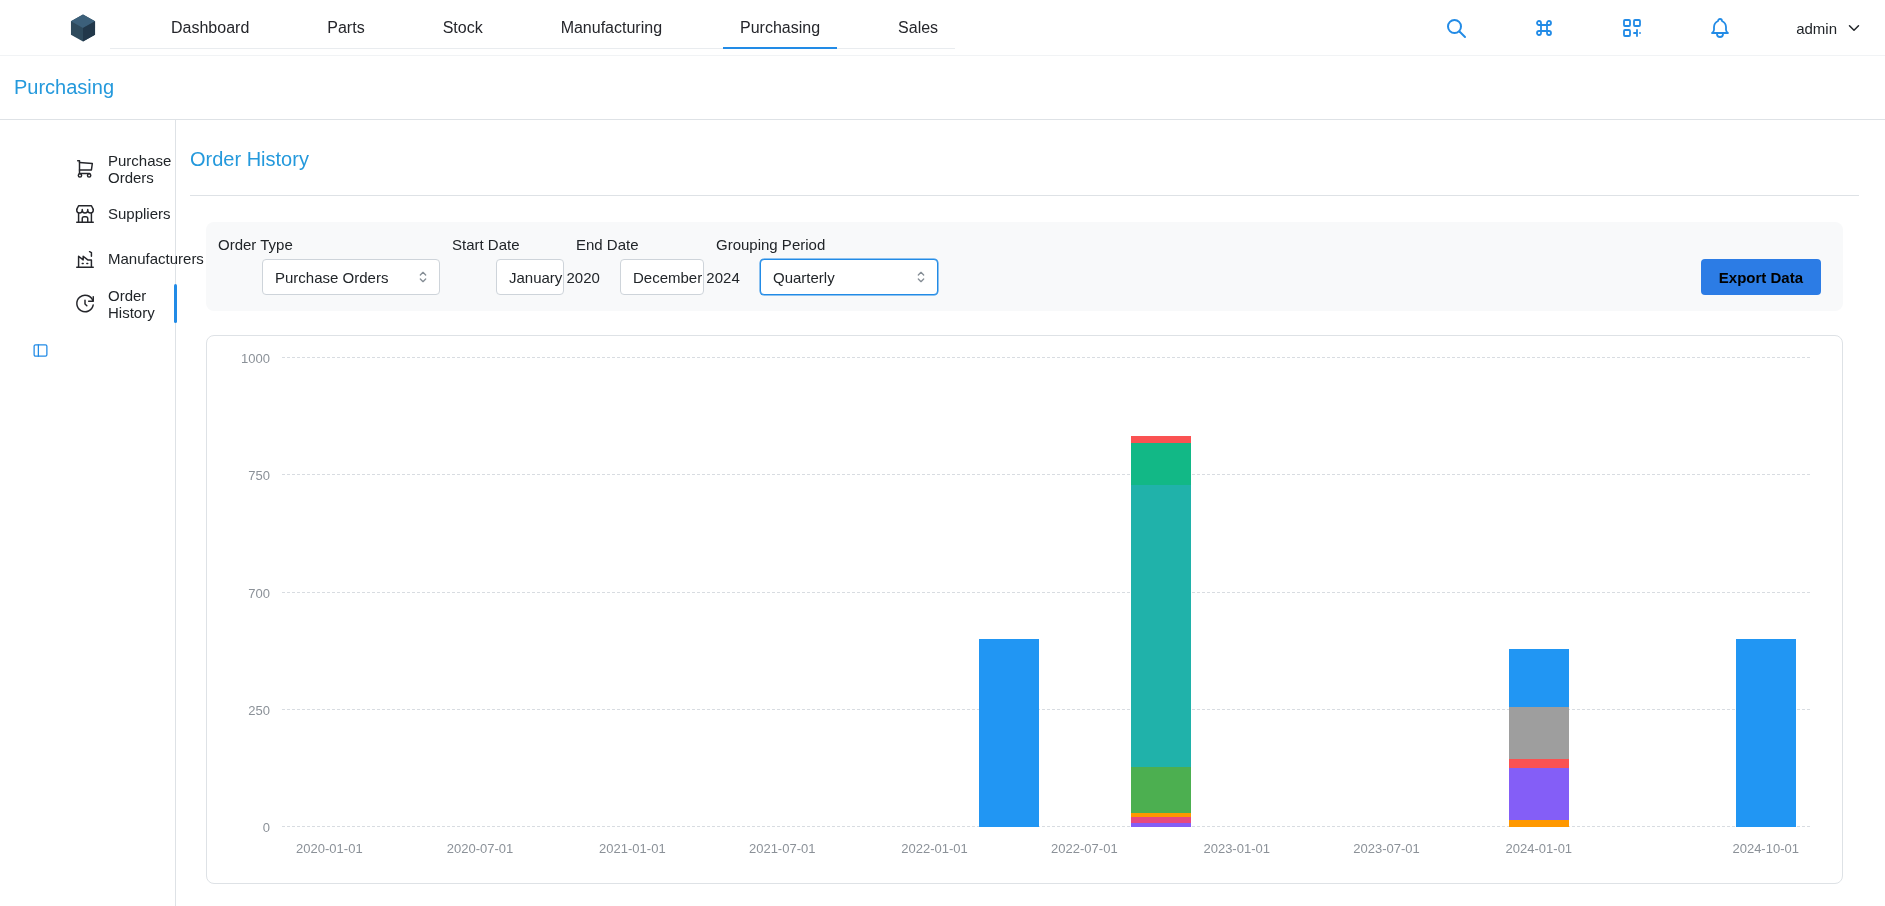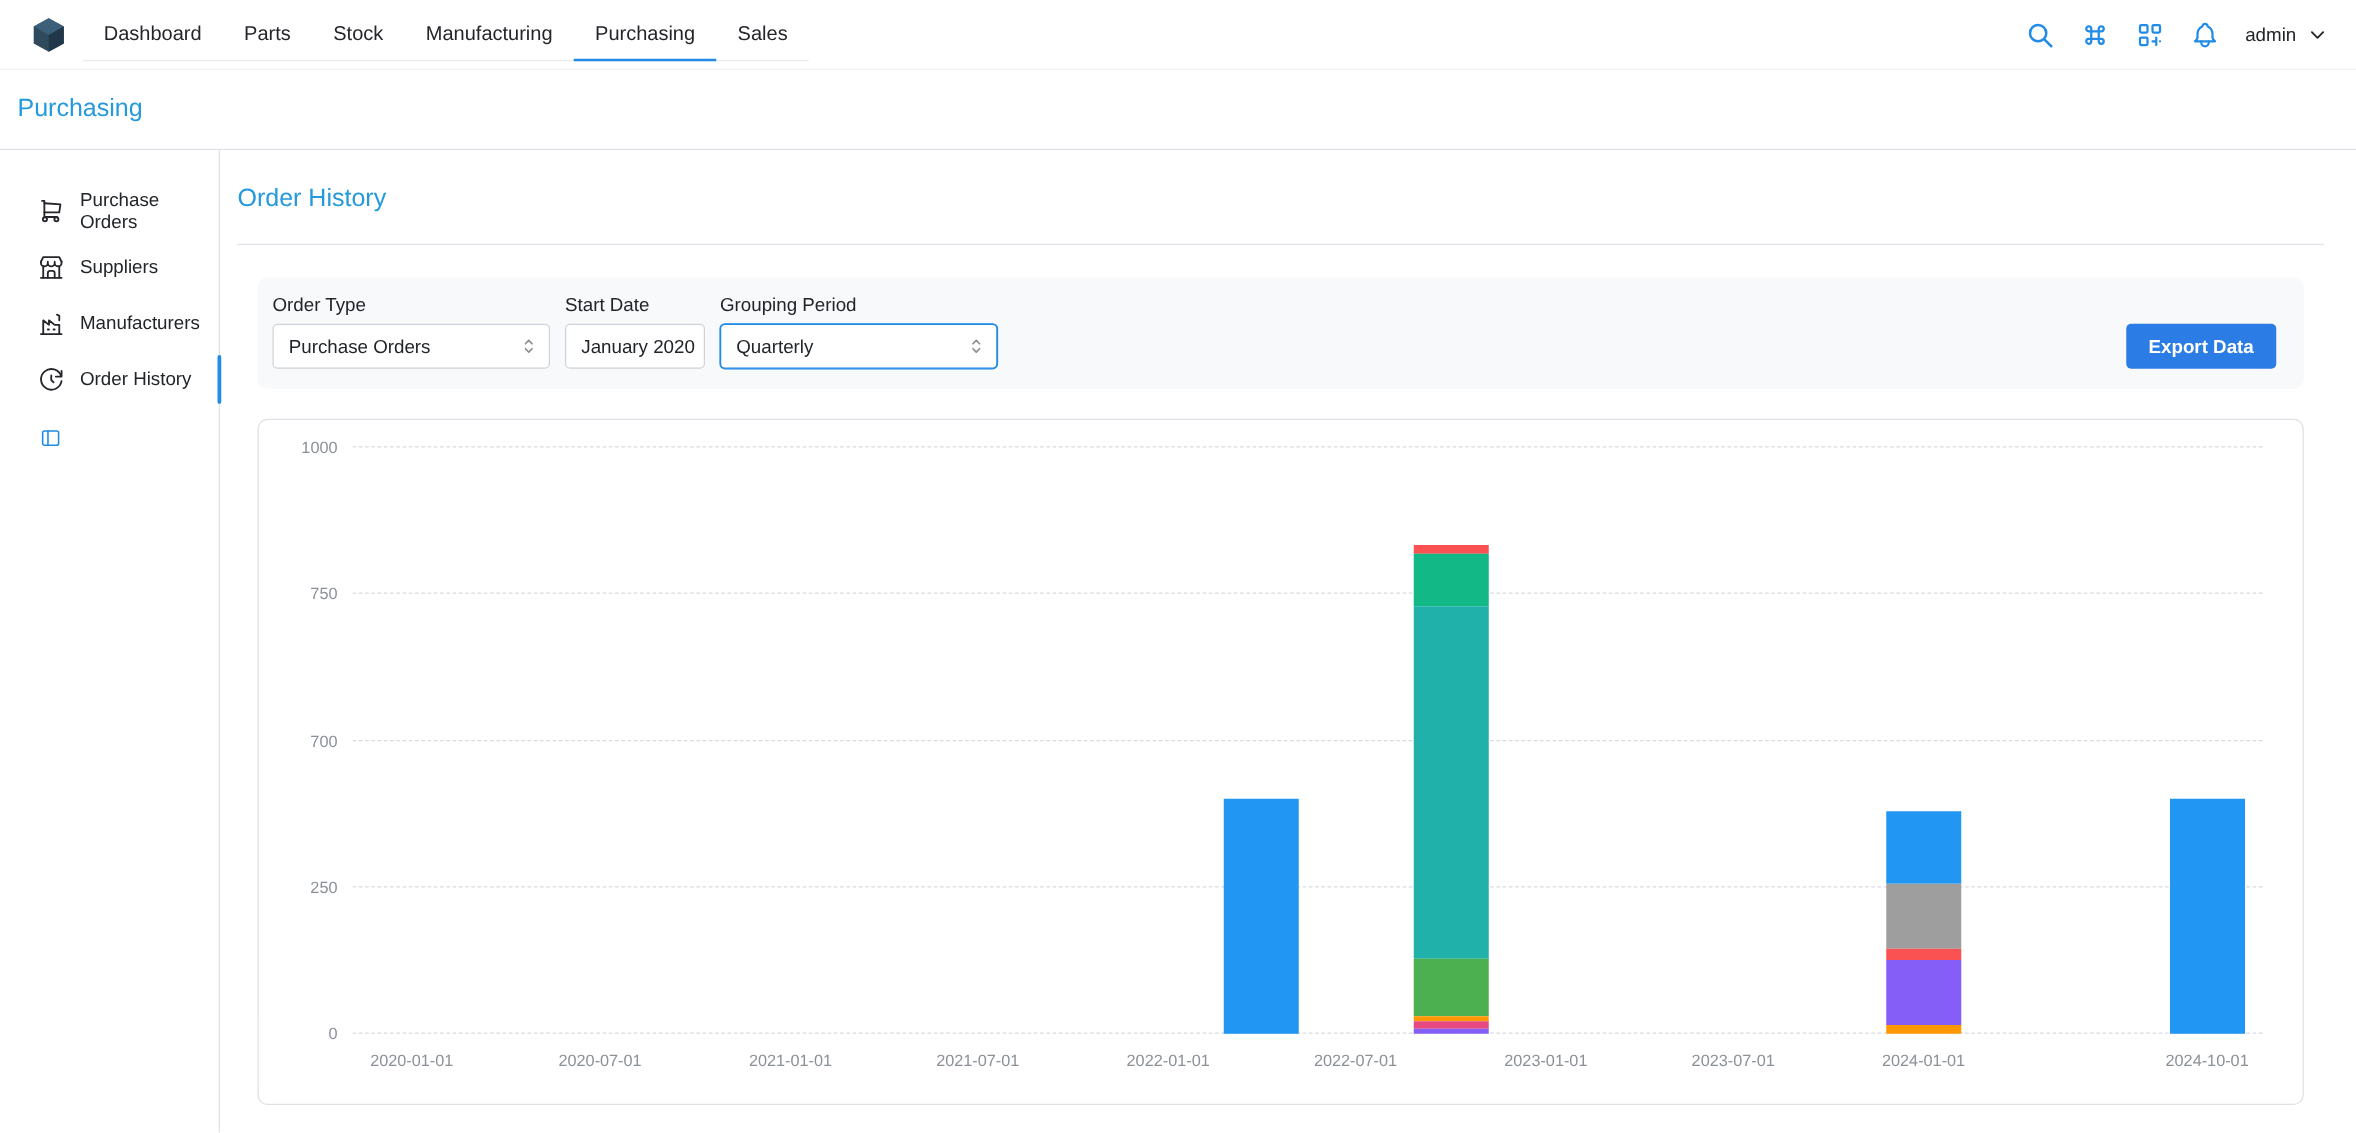--- a/index.html
+++ b/index.html
@@ -3,21 +3,21 @@
 <meta charset="utf-8">
 <style>
   * { box-sizing: border-box; margin: 0; padding: 0; }
   html,body { width: 1885px; height: 906px; overflow: hidden; }
   body {
     font-family: "Liberation Sans", sans-serif;
     background: #ffffff;
     color: #212529;
     font-size: 15px;
   }
-  [data-interactable="true"] { cursor: pointer; }
+  [data-interactable="true"] { cursor: pointer; margin-left: 44px; }
 
   
   .navbar {
     height: 56px;
     display: flex;
     align-items: center;
     padding: 0 22px;
     border-bottom: 1px solid #f1f3f5;
     background: #fff;
   }
@@ -114,21 +114,21 @@
   .control.focused { border-color: #228be6; box-shadow: 0 0 0 0.5px #228be6; }
   .chevrons { width: 16px; height: 16px; color: #868e96; flex: none; }
   .chevrons svg { width: 100%; height: 100%; }
   .export-btn {
     margin-left: auto;
     height: 36px;
     padding: 0 18px;
     border: none;
     border-radius: 4px;
     background: #2c7ce5;
-    color: #ffffff;
+    color: #000000;
     font-family: "Liberation Sans", sans-serif;
     font-size: 15px;
     font-weight: 600;
   }
 
   
   .chart-panel {
     margin: 24px 16px;
     border: 1px solid #dee2e6;
     border-radius: 8px;
@@ -285,20 +285,26 @@
         </div>
       </div>
 
       <div class="field" style="width:112px" data-interactable="false">
         <label data-interactable="false">Start Date</label>
         <div class="control" data-interactable="true">
           <span data-interactable="false">January 2020</span>
         </div>
       </div>
 
+      <div class="field" style="width:128px" data-interactable="false">
+        <label data-interactable="false">End Date</label>
+        <div class="control" data-interactable="true">
+          <span data-interactable="false">December 2024</span>
+        </div>
+      </div>
 
       <div class="field" style="width:222px" data-interactable="false">
         <label data-interactable="false">Grouping Period</label>
         <div class="control select focused" data-interactable="true">
           <span data-interactable="false">Quarterly</span>
           <span class="chevrons" data-interactable="false">
             <svg viewBox="0 0 24 24" fill="none" stroke="currentColor" stroke-width="2" stroke-linecap="round" stroke-linejoin="round">
                 <path d="M8 9l4-4 4 4M8 15l4 4 4-4"></path>
               </svg>
           </span>

